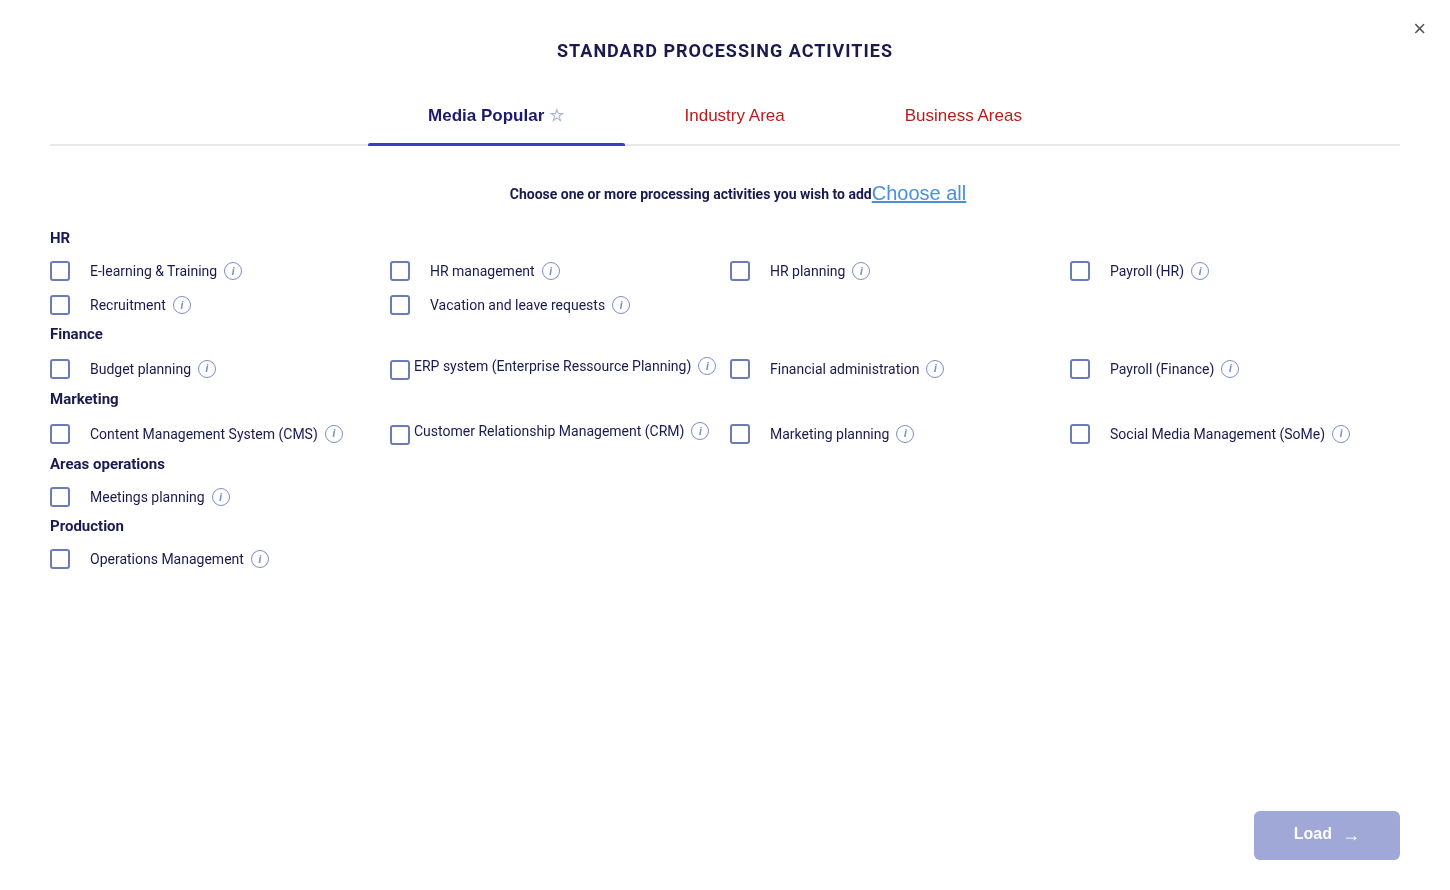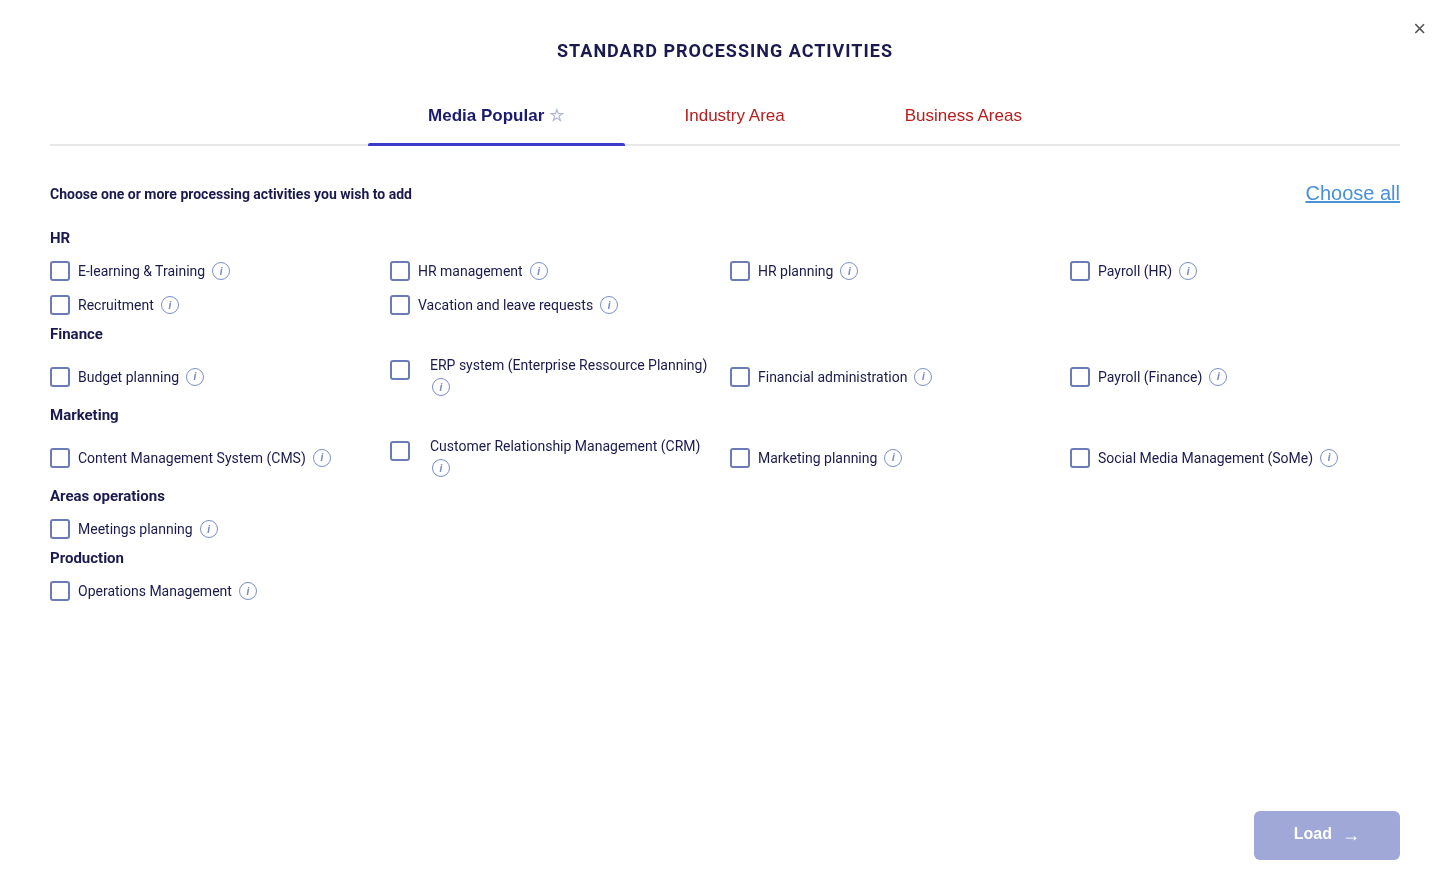--- a/index.html
+++ b/index.html
@@ -68,23 +68,24 @@
       height: 3px;
       background: #3b3bcc;
       border-radius: 2px 2px 0 0;
     }
     .tab-star {
       color: #b0b8d8;
       margin-left: 5px;
     }
     .content-header {
       display: flex;
-      justify-content: space-between;
+      justify-content: center;
       align-items: center;
       margin-bottom: 24px;
+      margin-left: 26px;
     }
     .instruction {
       font-size: 14px;
       font-weight: 700;
       color: #1a1a4e;
     }
     .choose-all-link {
       font-size: 20px;
       color: #4a90d9;
       cursor: pointer;
@@ -101,21 +102,21 @@
     }
     .items-grid {
       display: grid;
       grid-template-columns: repeat(4, 1fr);
       gap: 14px 10px;
       margin-bottom: 10px;
     }
     .item {
       display: flex;
       align-items: center;
-      gap: 8px;
+      gap: 20px;
     }
     .item-checkbox {
       width: 20px;
       height: 20px;
       border: 2px solid #6b7bb5;
       border-radius: 3px;
       cursor: pointer;
       flex-shrink: 0;
       background: #fff;
       appearance: none;
@@ -169,21 +170,21 @@
     }
     .arrow-right {
       font-size: 18px;
     }
     .section {
       margin-bottom: 10px;
     }
     .item-multi {
       display: flex;
       align-items: flex-start;
-      gap: 20px;
+      gap: 4px;
     }
     .item-multi .item-checkbox {
       margin-top: 3px;
     }
   </style>
 </head>
 <body>
 
 <div class="modal">
   <button class="close-btn">×</button>

